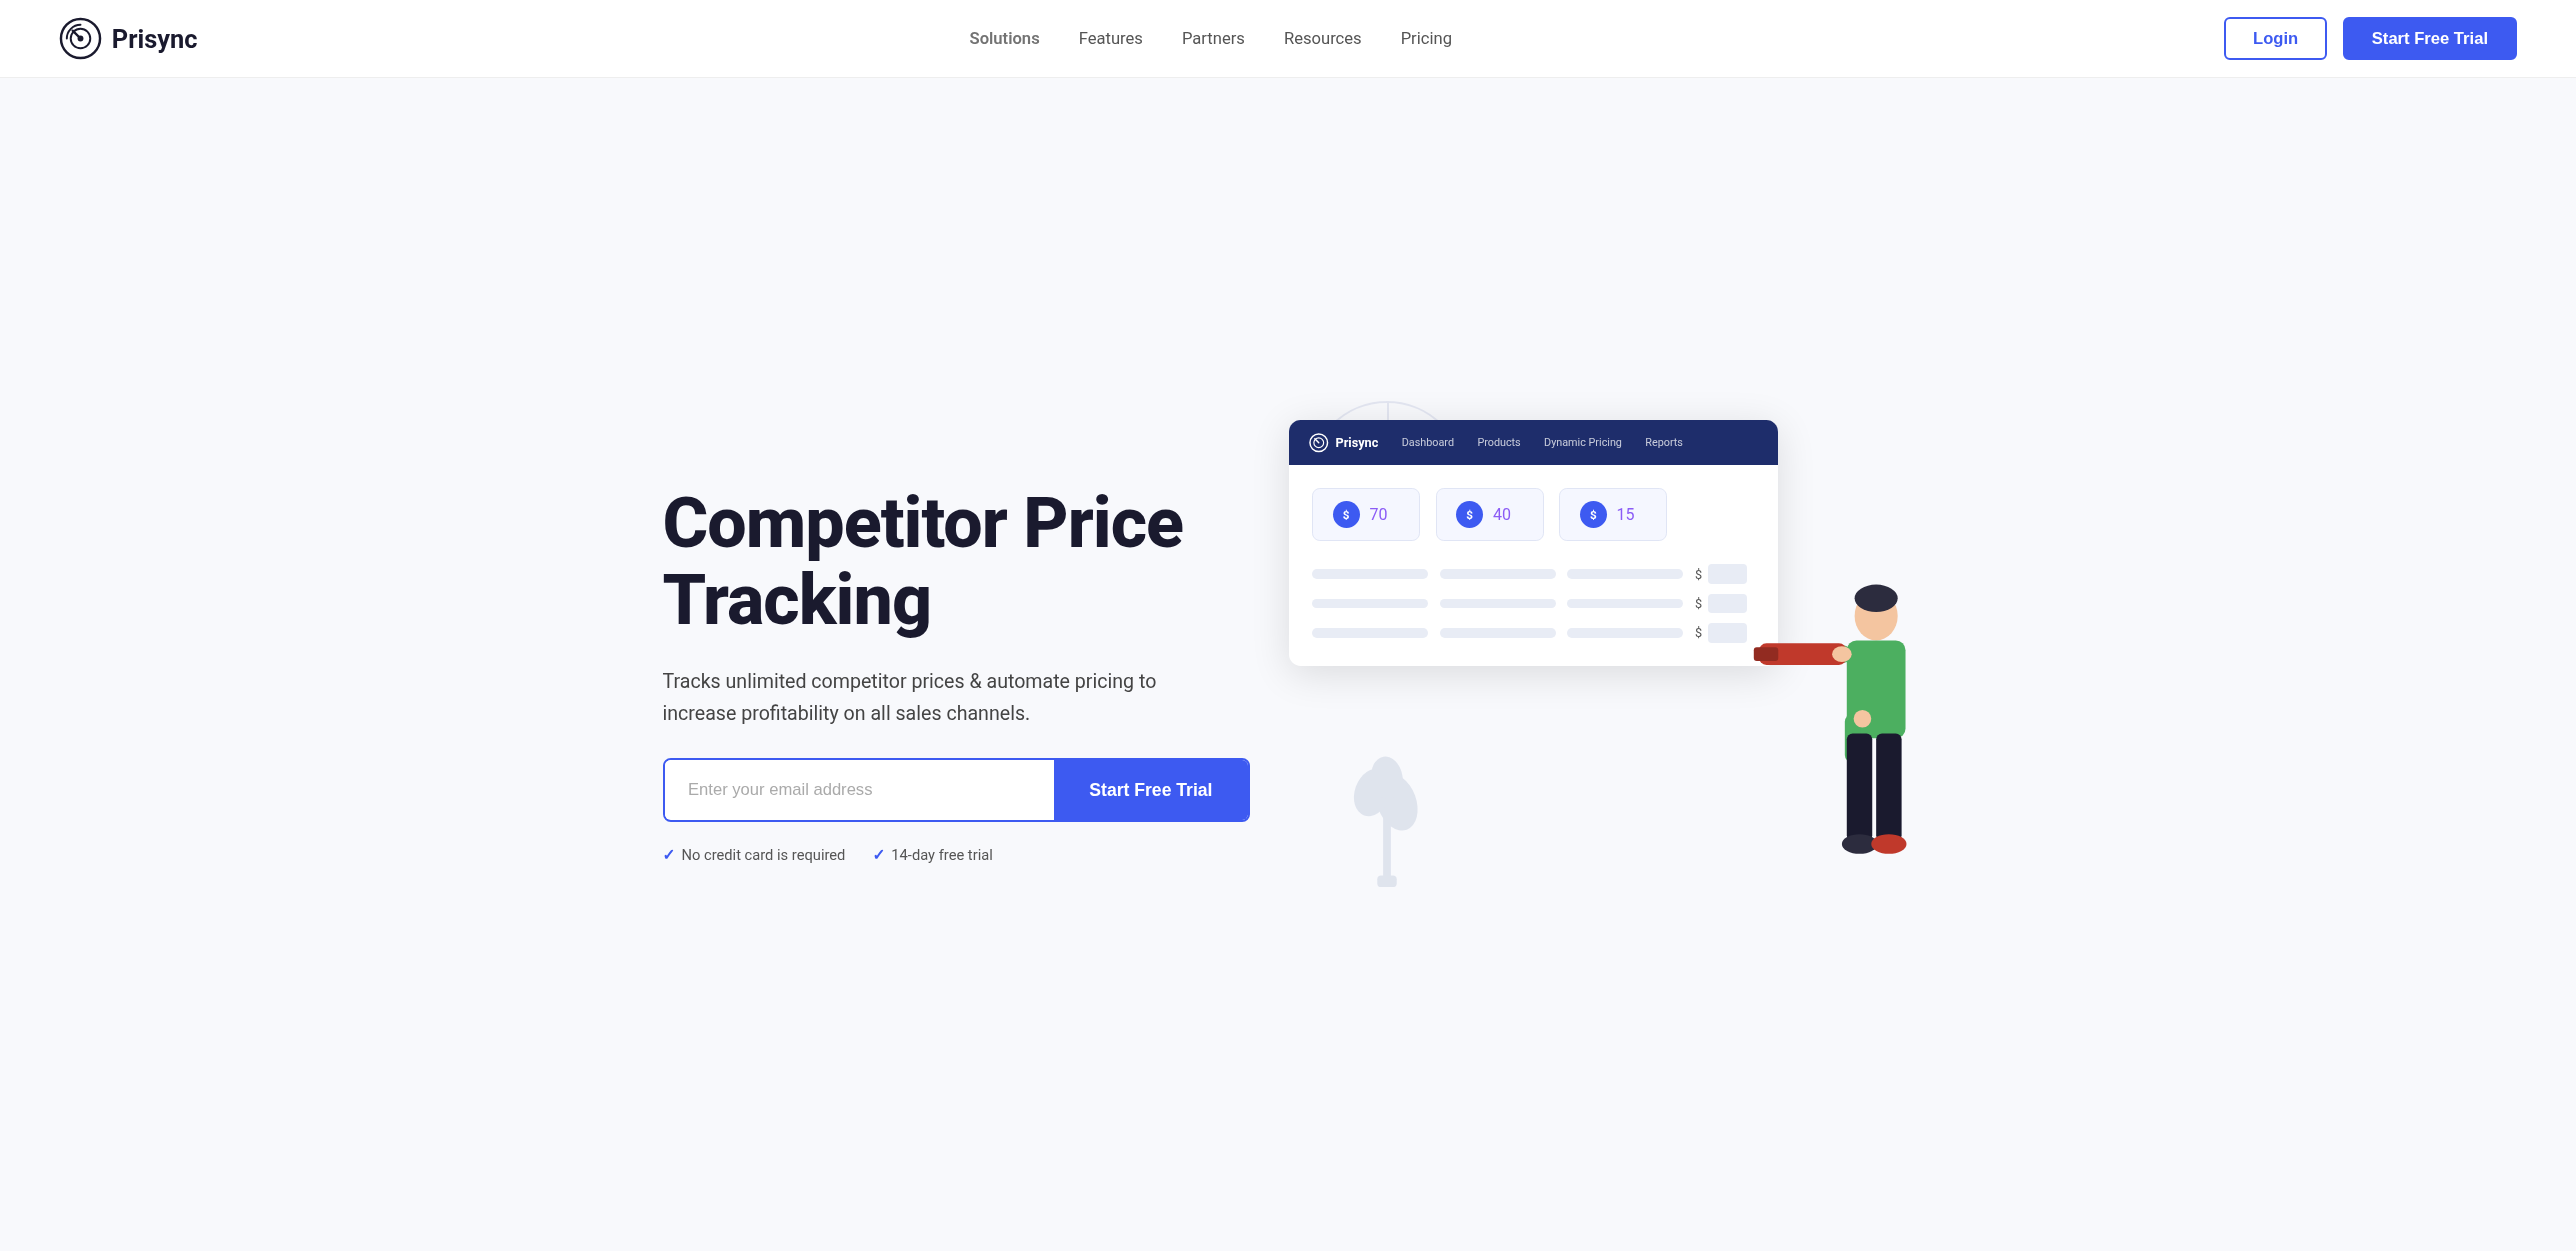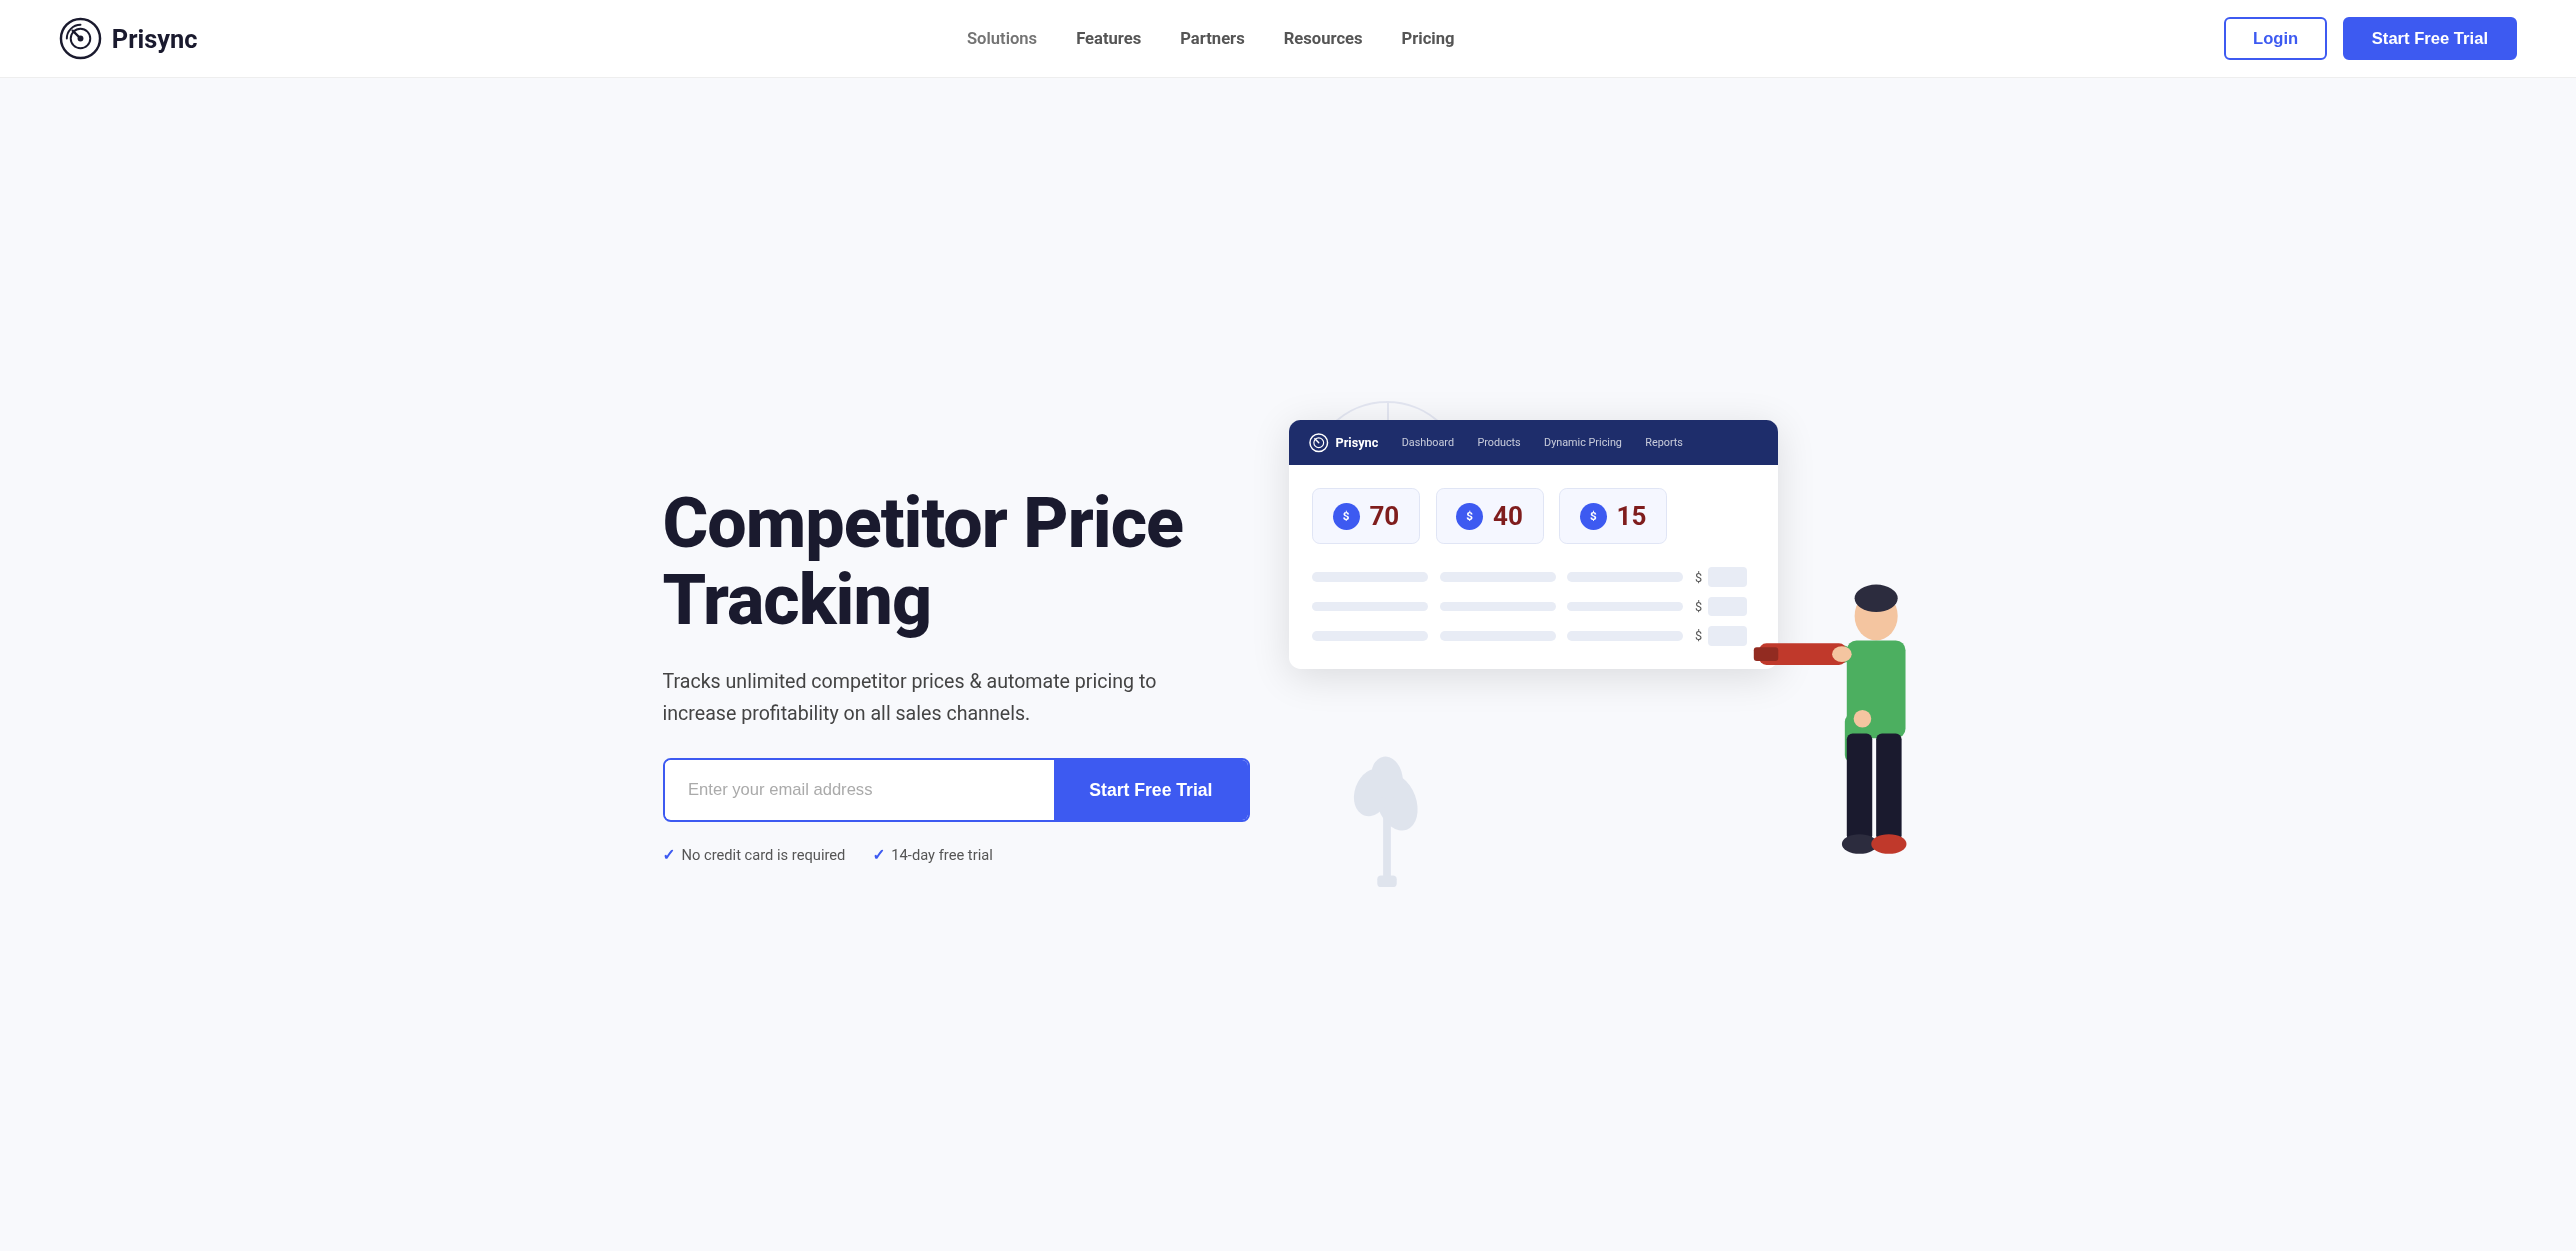--- a/index.html
+++ b/index.html
@@ -41,21 +41,21 @@
     .nav-links {
       display: flex;
       align-items: center;
       gap: 39px;
       list-style: none;
     }
     .nav-links li a {
       text-decoration: none;
       font-size: 16.6px;
       color: #555;
-      font-weight: 700;
+      font-weight: 400;
       transition: color 0.2s;
     }
     .nav-links li a.active {
       color: #737373;
       font-weight: 600;
     }
     .nav-actions {
       display: flex;
       gap: 15.6px;
     }
@@ -284,23 +284,23 @@
       border-radius: 50%;
       background: #3d5af1;
       display: flex;
       align-items: center;
       justify-content: center;
       color: #fff;
       font-size: 11.7px;
       font-weight: 700;
     }
     .price-val {
-      font-size: 26px;
-      font-weight: 700;
-      color: #7f1d1d;
+      font-size: 16px;
+      font-weight: 400;
+      color: #8b5cf6;
     }
     .table-rows {
       display: flex;
       flex-direction: column;
       gap: 9.8px;
     }
     .table-row-item {
       display: flex;
       align-items: center;
       gap: 11.7px;

